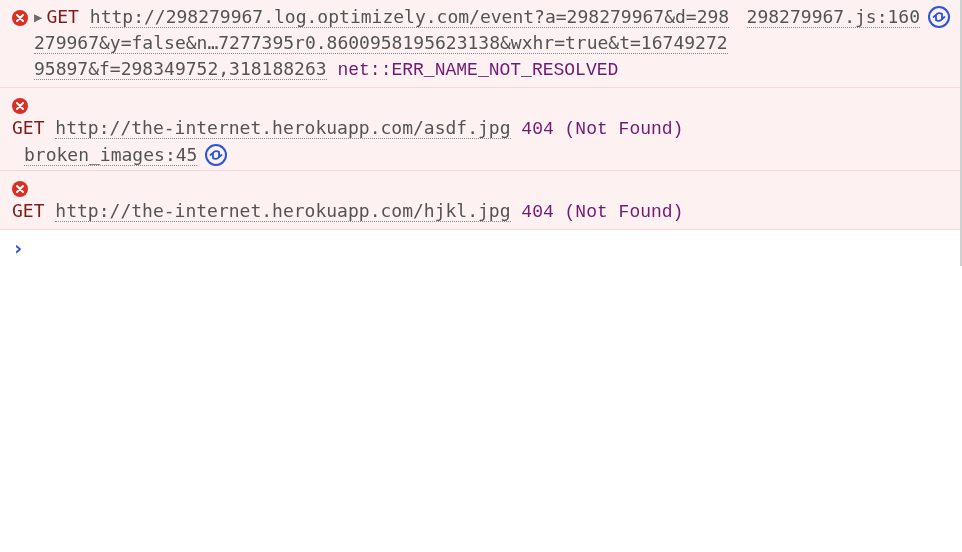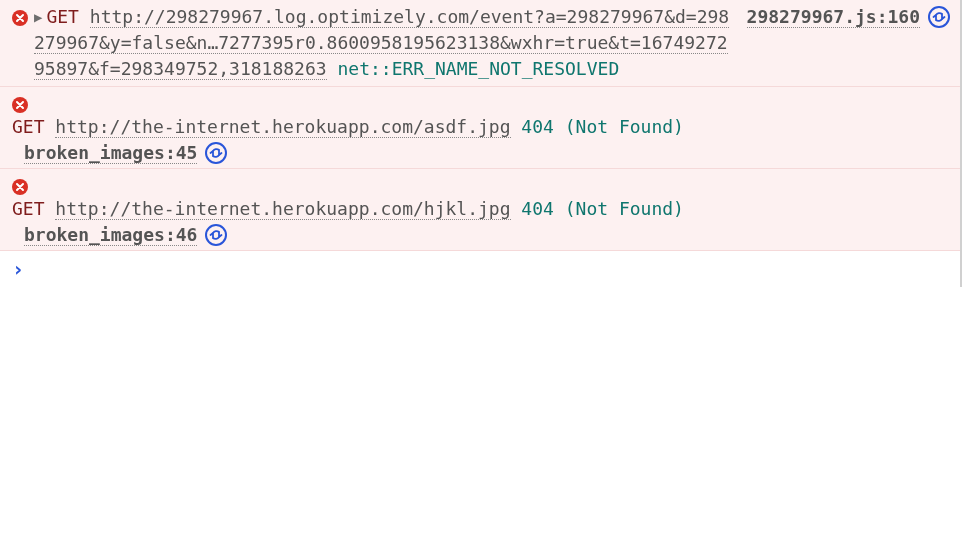--- a/index.html
+++ b/index.html
@@ -56,30 +56,29 @@
       margin-right: 4px;
       color: #6e6e6e;
       font-size: 14px;
       vertical-align: 1px;
     }
     .method { color: #7f1d1d; }
     .url {
       color: #545454;
       border-bottom: 1px dotted #888;
     }
-    .status { color: #0f766e; }
+    .status { color: #701a75; font-family: Liberation Mono, monospace; }
 
     .src-col {
       flex-shrink: 0;
       padding-left: 12px;
       padding-top: 2px;
       display: flex;
       align-items: flex-start;
       gap: 8px;
-      font-weight: bold;
     }
     .src-link {
       color: #545454;
       border-bottom: 1px dotted #888;
       white-space: nowrap;
     }
     .retry-btn {
       display: inline-flex;
       width: 22px; height: 22px;
       border: 2px solid #2955d9;
@@ -162,28 +161,19 @@
         <svg viewBox="0 0 10 10">
             <path d="M2 2 L8 8 M8 2 L2 8" stroke="#fff" stroke-width="2" stroke-linecap="round"></path>
           </svg>
       </span>
     </div>
     <div class="body-col">
       <span class="method">GET</span>
       <span class="url">http://the-internet.herokuapp.com/hjkl.jpg</span>
       <span class="status">404 (Not Found)</span>
     </div>
-    <div class="src-col">
-      <span class="src-link">broken_images:46</span>
-      <span class="retry-btn">
-        <svg viewBox="0 0 14 14">
-            <path d="M4 10 L4 5 L1.5 7 M10 4 L10 9 L12.5 7" fill="none" stroke="#2955d9" stroke-width="1.8" stroke-linecap="round" stroke-linejoin="round"></path>
-            <path d="M4 5 A4 4 0 0 1 10 4 M10 9 A4 4 0 0 1 4 10" fill="none" stroke="#2955d9" stroke-width="1.8"></path>
-          </svg>
-      </span>
-    </div>
   </div>
 
   <div class="prompt-row">
     <span class="prompt-chevron">›</span>
   </div>
 
 </div>
 
 </body></html>

